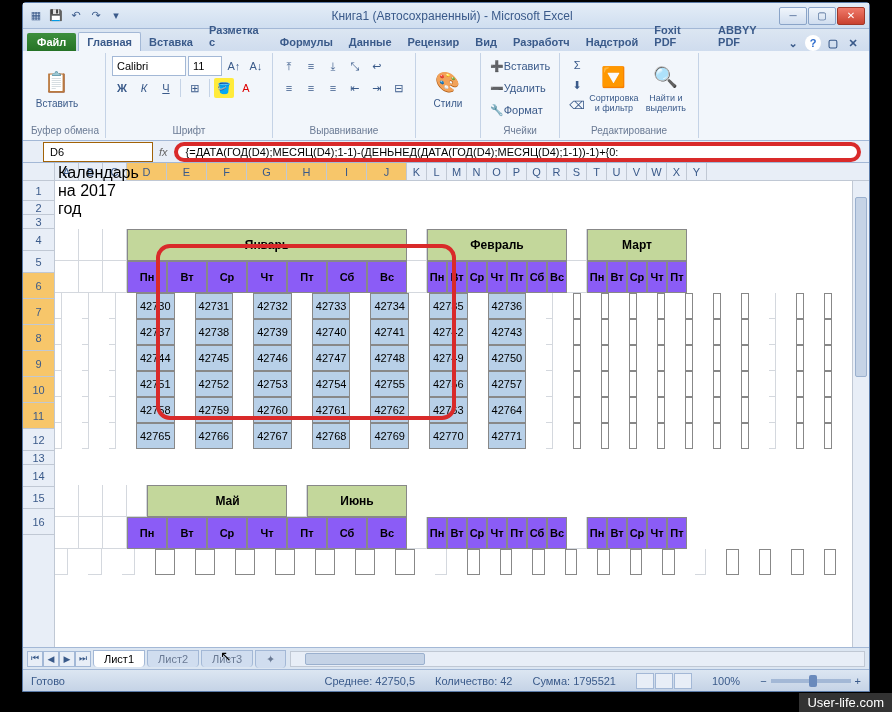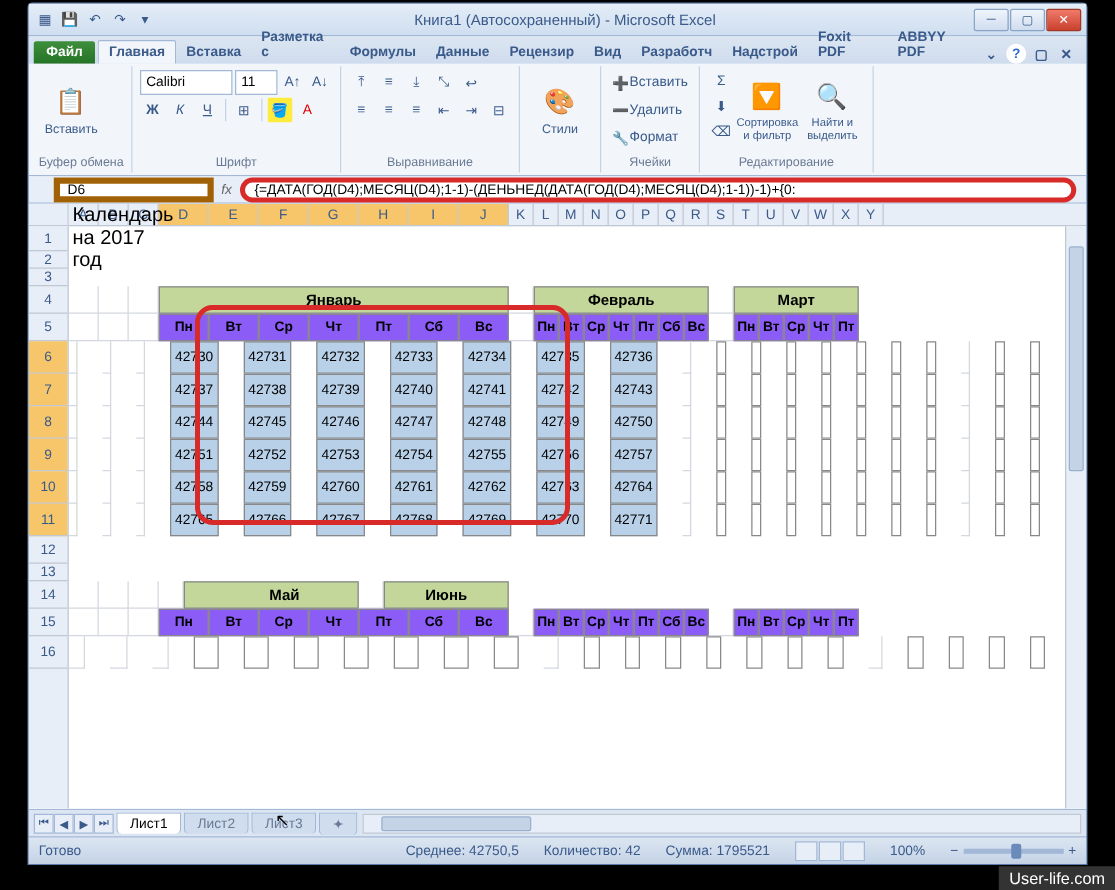--- a/index.html
+++ b/index.html
@@ -23,40 +23,40 @@
 .ribbon-group-label { font-size: 10px; color: #6a7a94; text-align: center; margin-top: auto; padding-top: 2px; }
 .rg-row { display: flex; gap: 2px; align-items: center; height: 22px; }
 .rg-btn { height: 20px; min-width: 20px; padding: 0 2px; display: flex; align-items: center; justify-content: center; font-size: 11px; border: 1px solid transparent; border-radius: 2px; color: #3a5a8a; }
 .big-btn { display: flex; flex-direction: column; align-items: center; justify-content: center; width: 52px; height: 66px; font-size: 10px; color: #3a5a8a; text-align: center; gap: 2px; }
 .big-icon { width: 28px; height: 28px; display: flex; align-items: center; justify-content: center; font-size: 20px; }
 .combo { height: 20px; font-size: 11px; border: 1px solid #a3b8d6; background: #fff; padding: 0 4px; display: flex; align-items: center; }
 .combo.font { width: 74px; }
 .combo.size { width: 34px; }
 .sep { width: 1px; height: 18px; background: #c5d3e6; margin: 0 2px; }
 .namebox-row { height: 22px; display: flex; align-items: center; background: #e8eef7; border-bottom: 1px solid #a3b8d6; }
-.namebox { width: 128px; height: 20px; background: #fff; border: 5px solid #a16207; margin-left: 20px; font-size: 11px; padding: 0 6px; display: flex; align-items: center; }
+.namebox { width: 110px; height: 20px; background: #fff; border: 1px solid #a16207; margin-left: 20px; font-size: 11px; padding: 0 6px; display: flex; align-items: center; }
 .fx-label { margin: 0 6px; font-style: italic; font-size: 11px; color: #666; }
 .formula-bar { flex: 1; height: 20px; background: #fff; border: 4px solid #d92a2a; border-radius: 12px; margin-right: 8px; font-size: 11px; padding: 0 8px; display: flex; align-items: center; overflow: hidden; white-space: nowrap; }
 .grid-area { flex: 1; display: flex; overflow: hidden; position: relative; background: #fff; }
 .corner { width: 32px; height: 18px; background: #e8eef7; border-right: 1px solid #c0c8d4; border-bottom: 1px solid #c0c8d4; position: absolute; top: 0; left: 0; }
 .col-headers { position: absolute; top: 0; left: 32px; right: 0; height: 18px; display: flex; background: #e8eef7; border-bottom: 1px solid #c0c8d4; }
 .col-h { border-right: 1px solid #c0c8d4; font-size: 11px; color: #3a5a8a; display: flex; align-items: center; justify-content: center; }
 .col-h.w-a { width: 24px; } .col-h.w-b { width: 24px; } .col-h.w-c { width: 24px; }
 .col-h.w-w { width: 40px; }
 .col-h.w-n { width: 20px; }
 .col-h.sel { background: #f7c66a; }
 .row-headers { position: absolute; top: 18px; left: 0; width: 32px; bottom: 0; background: #e8eef7; border-right: 1px solid #c0c8d4; }
 .row-h { height: 22px; border-bottom: 1px solid #c0c8d4; font-size: 11px; color: #3a5a8a; display: flex; align-items: center; justify-content: center; }
 .row-h.sel { background: #f7c66a; }
 .row-h.r1 { height: 20px; } .row-h.r2 { height: 14px; } .row-h.r3 { height: 14px; }
 .row-h.r4 { height: 22px; } .row-h.r5 { height: 22px; }
 .row-h.rd { height: 26px; }
 .row-h.r12 { height: 22px; text-align: right; } .row-h.r13 { height: 14px; }
 .cells { position: absolute; top: 18px; left: 32px; right: 0; bottom: 0; }
-.cell-row { display: flex; height: 22px; }
+.cell-row { display: flex; height: 32px; }
 .cell-row.r1 { height: 20px; } .cell-row.r2 { height: 14px; } .cell-row.r3 { height: 14px; }
 .cell-row.rd { height: 26px; gap: 20px; }
 .cell-row.r12 { height: 22px; } .cell-row.r13 { height: 14px; }
 .cell { border-right: 1px solid #d4d8de; border-bottom: 1px solid #d4d8de; font-size: 11px; display: flex; align-items: center; padding: 0 3px; }
 .cell.w-a { width: 24px; } .cell.w-b { width: 24px; } .cell.w-c { width: 24px; }
 .cell.w-w { width: 40px; }
 .cell.w-n { width: 20px; }
 .month-header { background: #c3d79b; border: 1px solid #888; font-weight: bold; justify-content: center; font-size: 12px; }
 .day-header { background: #8b5cf6; border: 1px solid #888; font-weight: bold; justify-content: center; }
 .cal-cell { border: 1px solid #888; justify-content: flex-end; background: #fff; }

